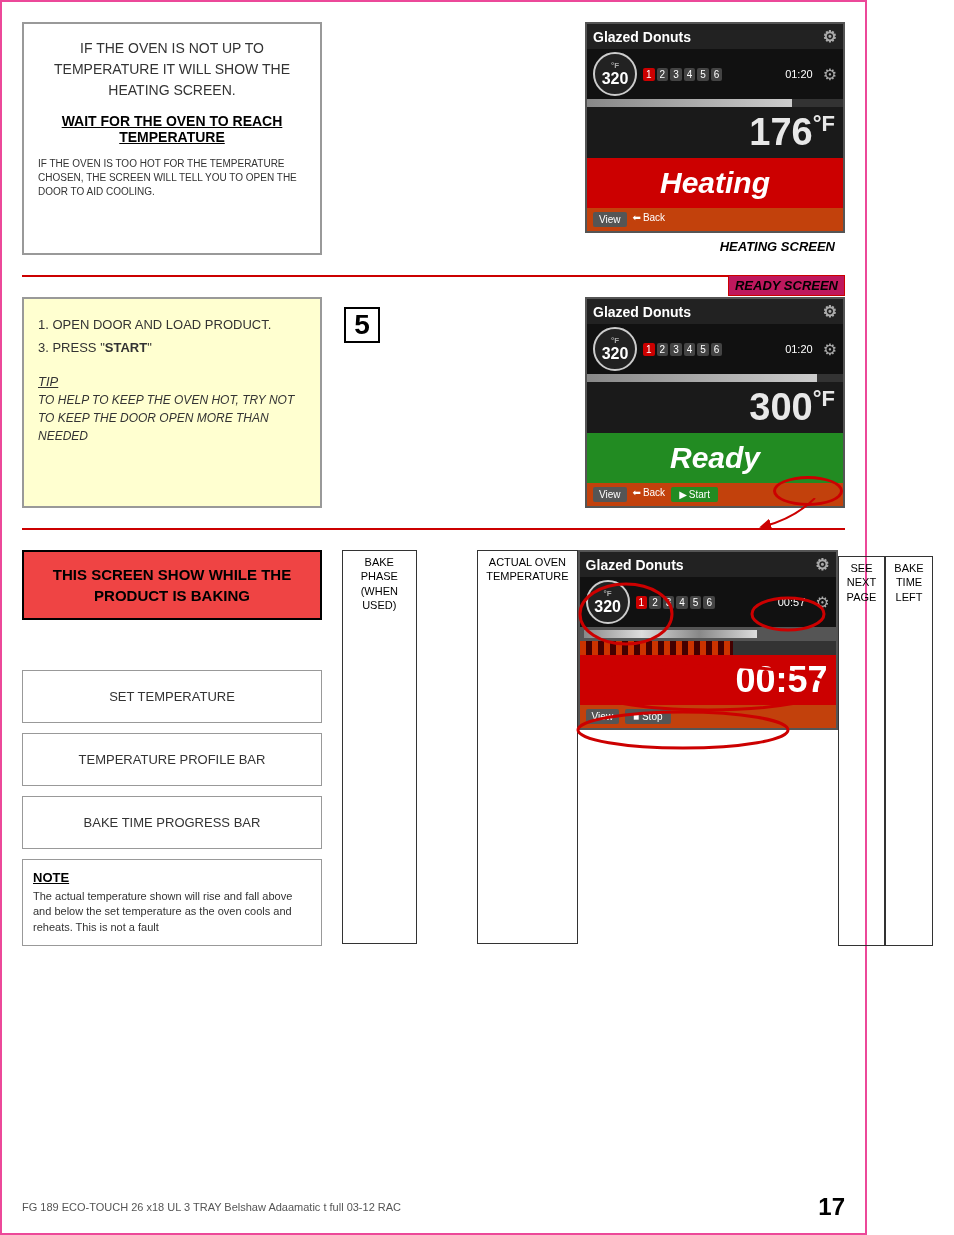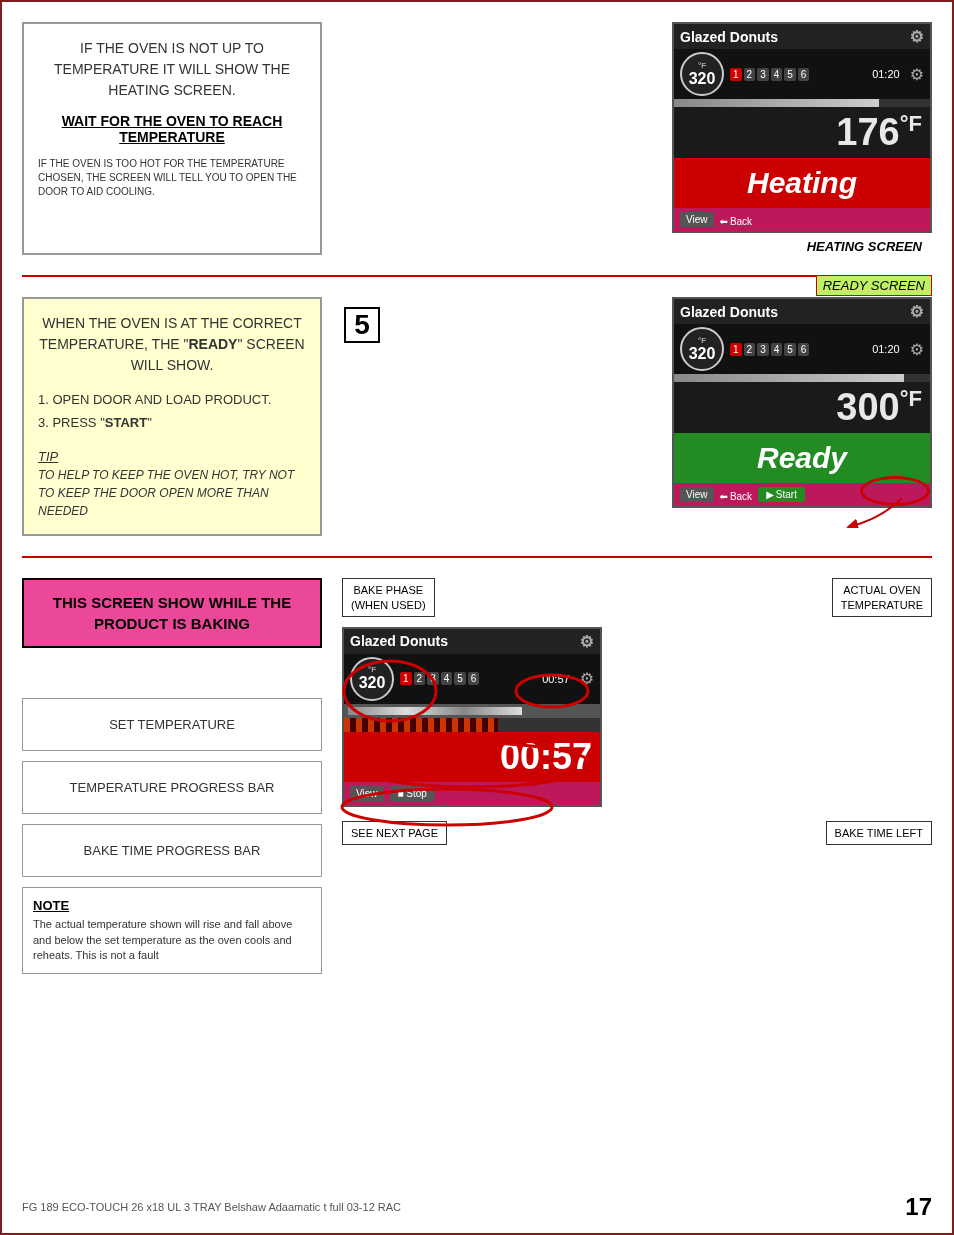--- a/index.html
+++ b/index.html
@@ -4,24 +4,24 @@
   <style>
     * { box-sizing: border-box; margin: 0; padding: 0; }
     body {
       font-family: Arial, sans-serif;
       background: #fff;
       width: 954px;
       min-height: 1235px;
       position: relative;
     }
     .page {
-      width: 954px;
+      width: 867px;
       min-height: 1235px;
       background: #fff;
-      border: 2px solid #7f1d1d;
+      border: 2px solid #ec4899;
       padding: 20px;
       position: relative;
     }
 
     
     .top-section {
       display: flex;
       gap: 20px;
       margin-bottom: 20px;
       border-bottom: 2px solid #cc0000;
@@ -174,23 +174,23 @@
     .ready-banner {
       background: #228b22;
       color: #fff;
       font-size: 30px;
       font-weight: bold;
       text-align: center;
       padding: 8px;
       font-style: italic;
     }
     .screen-footer {
-      background: #be185d;
-      display: flex;
-      align-items: flex-end;
+      background: #c2410c;
+      display: flex;
+      align-items: flex-start;
       gap: 6px;
       padding: 4px 6px;
     }
     .screen-footer .btn {
       background: #555;
       color: #fff;
       font-size: 10px;
       padding: 2px 6px;
       border-radius: 2px;
     }
@@ -291,21 +291,21 @@
     }
     .baking-left {
       flex: 0 0 300px;
       display: flex;
       flex-direction: column;
       gap: 10px;
     }
     .baking-title-box {
       border: 2px solid #000;
       padding: 12px;
-      background: #ec4899;
+      background: #ef4444;
       text-align: center;
     }
     .baking-title-box .title-text {
       font-size: 15px;
       font-weight: bold;
       color: #000;
       line-height: 1.4;
     }
     .label-box {
       border: 1px solid #999;
@@ -328,22 +328,22 @@
       margin-bottom: 4px;
     }
     .note-box .note-text {
       font-size: 11px;
       color: #333;
       line-height: 1.4;
     }
     .baking-right {
       flex: 1;
       display: flex;
-      flex-direction: column;
-      gap: 8px;
+      flex-direction: row;
+      gap: 0;
     }
     .annotation-box {
       border: 1px solid #333;
       padding: 4px 8px;
       font-size: 11px;
       text-align: center;
       color: #000;
       line-height: 1.3;
     }
 
@@ -450,36 +450,35 @@
         </div>
       </div>
       <div style="margin-top:4px; text-align:right;">
         <span class="screen-label-italic">HEATING SCREEN</span>
       </div>
     </div>
   </div>
 
   <div class="middle-section">
     <div class="ready-text-box">
-      <div class="main-text">WHEN THE OVEN IS AT THE CORRECT TEMPERATURE, THE "<strong>READY</strong>" SCREEN WILL SHOW.</div>
       <div class="steps">
         <div>1. OPEN DOOR AND LOAD PRODUCT.</div>
         <div>3. PRESS "<strong>START</strong>"</div>
       </div>
       <div class="tip-section">
         <div class="tip-label">TIP</div>
         <div>TO HELP TO KEEP THE OVEN HOT, TRY NOT TO KEEP THE DOOR OPEN MORE THAN NEEDED</div>
       </div>
     </div>
     <div class="step-number-box">
       <div class="num">5</div>
     </div>
     <div class="ready-screen-container">
       <div style="width:260px; position:relative;">
-        <div style="position:absolute; top:-22px; right:0; font-style:italic; font-weight:normal; font-size:13px; border:1px solid #cc0000; padding:2px 6px; background:#bef264;">READY SCREEN</div>
+        <div style="position:absolute; top:-22px; right:0; font-style:italic; font-weight:bold; font-size:13px; border:1px solid #cc0000; padding:2px 6px; background:#be185d;">READY SCREEN</div>
         <div class="oven-screen">
           <div class="screen-header">
             <span class="product-name">Glazed Donuts</span>
             <span class="gear-icon">⚙</span>
           </div>
           <div class="top-row">
             <div class="temp-circle">
               <span class="unit">°F</span>
               <span>320</span>
             </div>
@@ -532,21 +531,21 @@
 
     <div class="baking-left">
       <div class="baking-title-box">
         <div class="title-text">THIS SCREEN SHOW WHILE THE PRODUCT IS BAKING</div>
       </div>
       <div style="height: 30px;"></div>
       <div class="label-box">
         <span>SET TEMPERATURE</span>
       </div>
       <div class="label-box">
-        <span>TEMPERATURE PROGRESS BAR</span>
+        <span>TEMPERATURE PROFILE BAR</span>
       </div>
       <div class="label-box">
         <span>BAKE TIME PROGRESS BAR</span>
       </div>
       <div class="note-box">
         <div class="note-title">NOTE</div>
         <div class="note-text">The actual temperature shown will rise and fall above and below the set temperature as the oven cools and reheats. This is not a fault</div>
       </div>
     </div>
 

